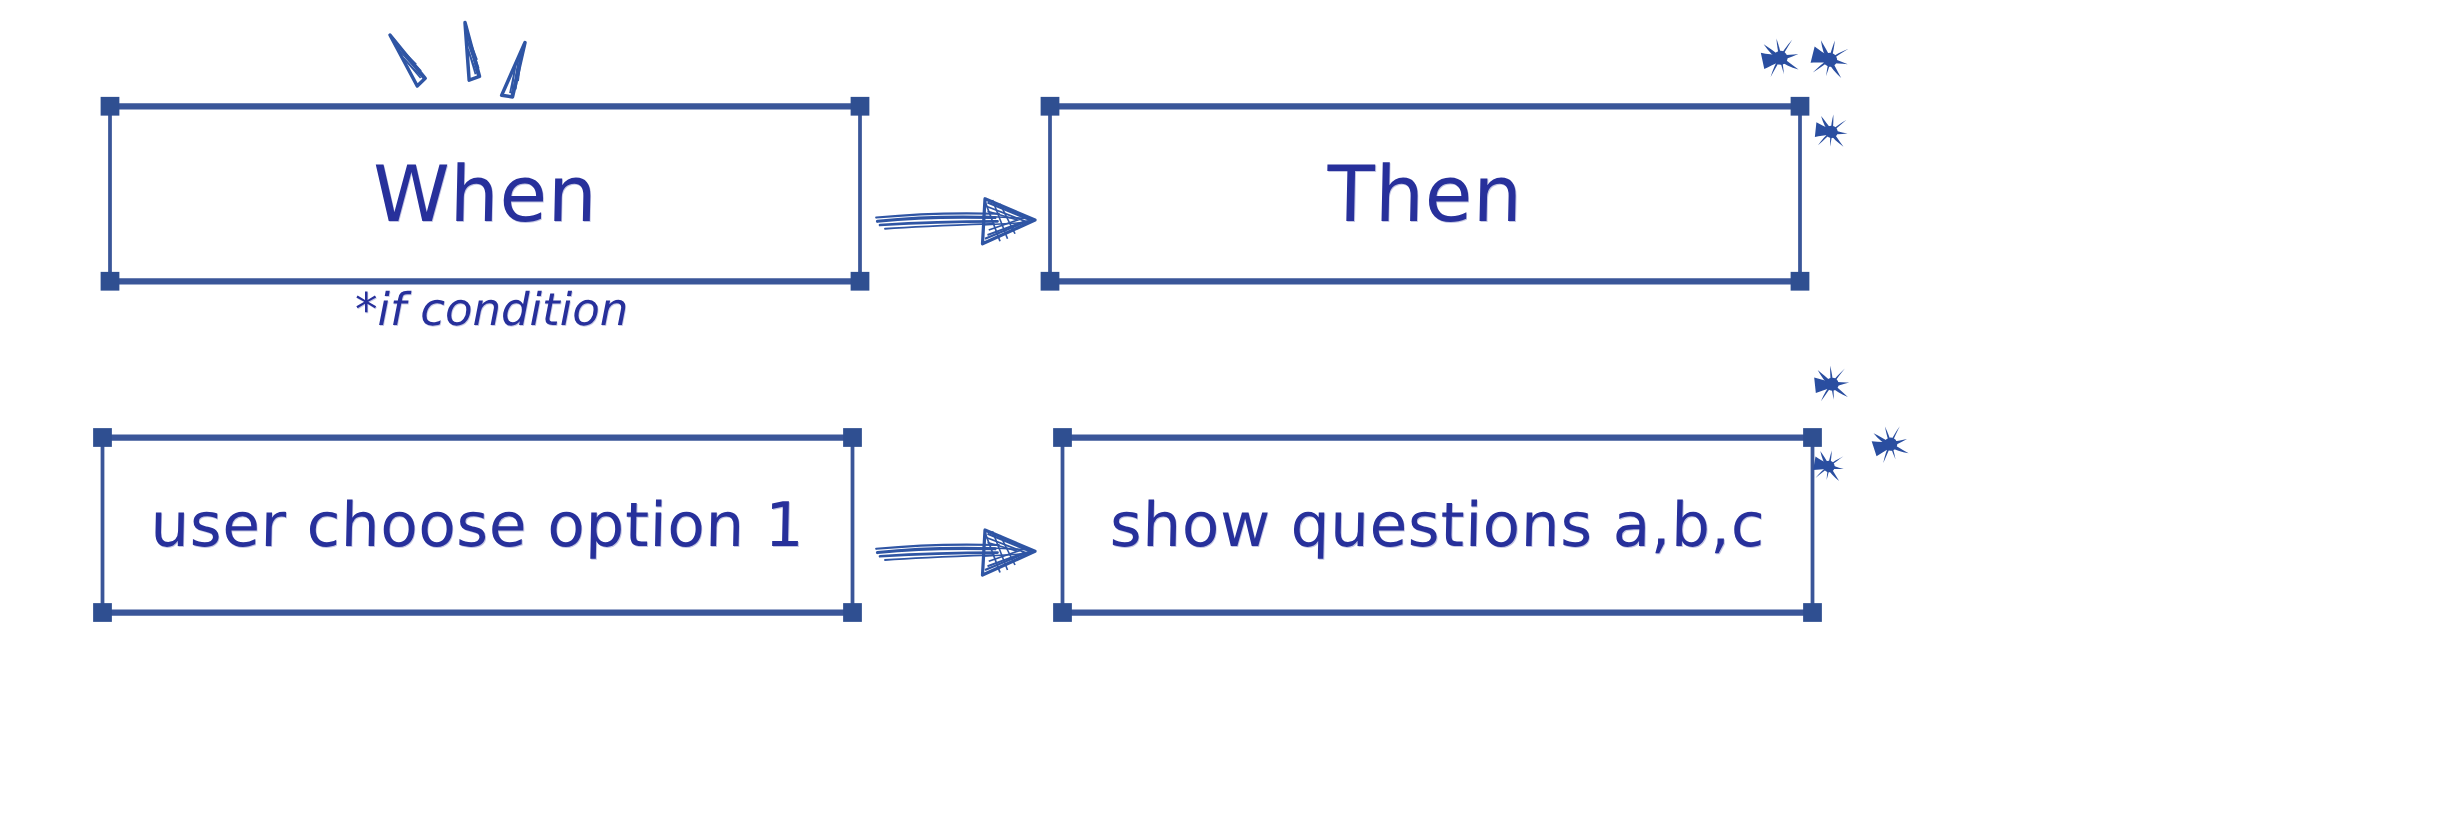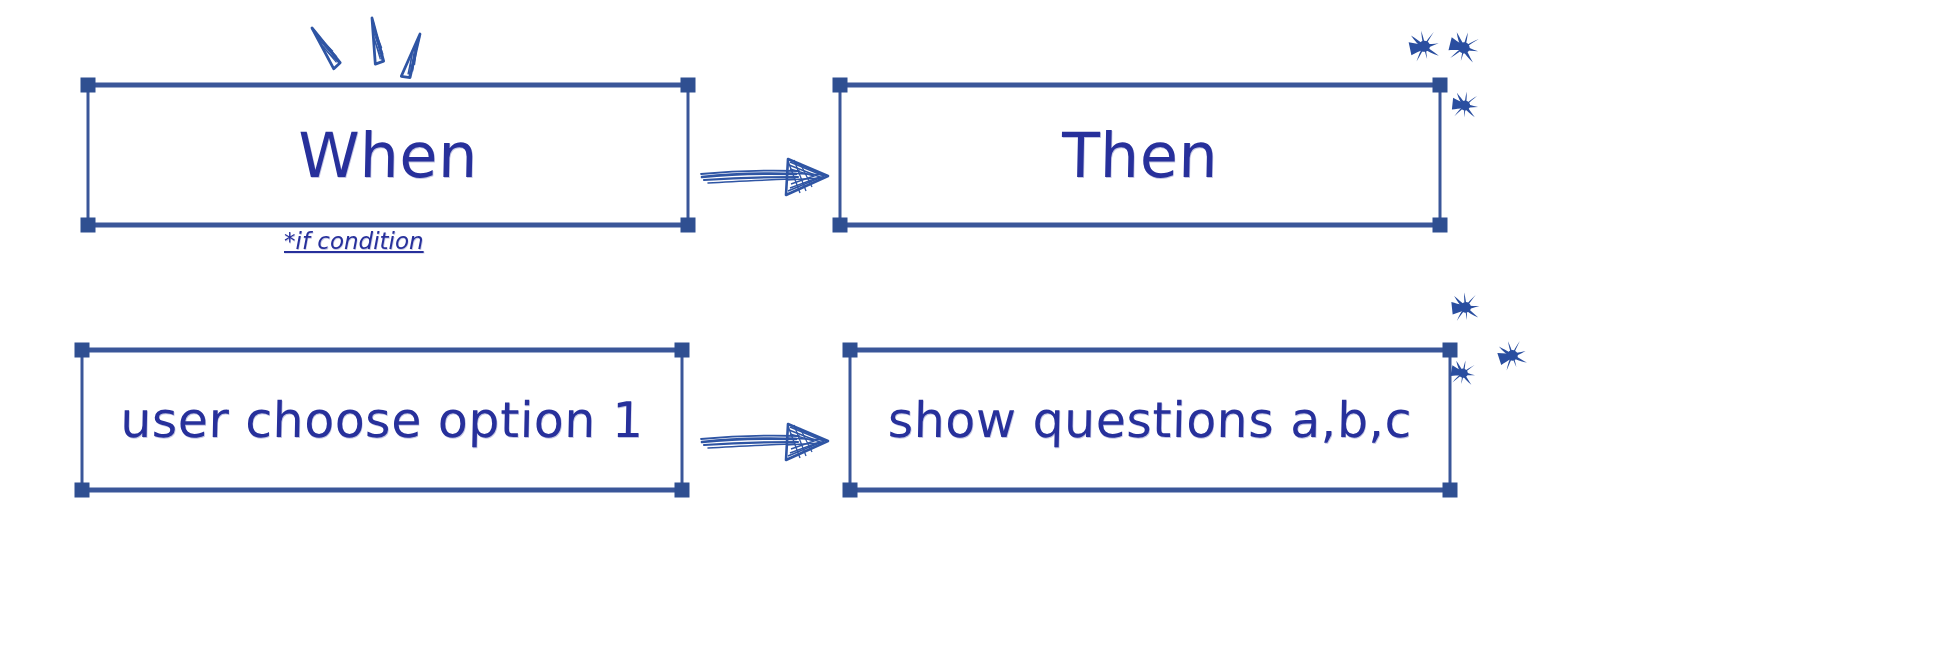--- a/index.html
+++ b/index.html
@@ -167,21 +167,21 @@
   </svg>
 
   <div class="box-hit" style="left:88px; top:85px; width:600px; height:140px;"></div>
   <div class="box-label" style="left:88px; top:85px; width:600px; height:140px; font-size:62px;">When</div>
 
   <div class="handle-hit" style="left:80px; top:78px;"></div>
   <div class="handle-hit" style="left:678px; top:78px;"></div>
   <div class="handle-hit" style="left:80px; top:215px;"></div>
   <div class="handle-hit" style="left:678px; top:215px;"></div>
 
-  <div class="caption" style="left:284px; top:228px; font-size:23px;text-decoration:underline;">*if condition</div>
+  <div class="caption" style="left:284px; top:228px; font-size:36px;">*if condition</div>
 
   <div class="arrow-hit" style="left:700px; top:150px; width:135px; height:48px;"></div>
 
   <div class="box-hit" style="left:840px; top:85px; width:600px; height:140px;"></div>
   <div class="box-label" style="left:840px; top:85px; width:600px; height:140px; font-size:62px;">Then</div>
 
   <div class="handle-hit" style="left:832px; top:78px;"></div>
   <div class="handle-hit" style="left:1430px; top:78px;"></div>
   <div class="handle-hit" style="left:832px; top:215px;"></div>
   <div class="handle-hit" style="left:1430px; top:215px;"></div>

